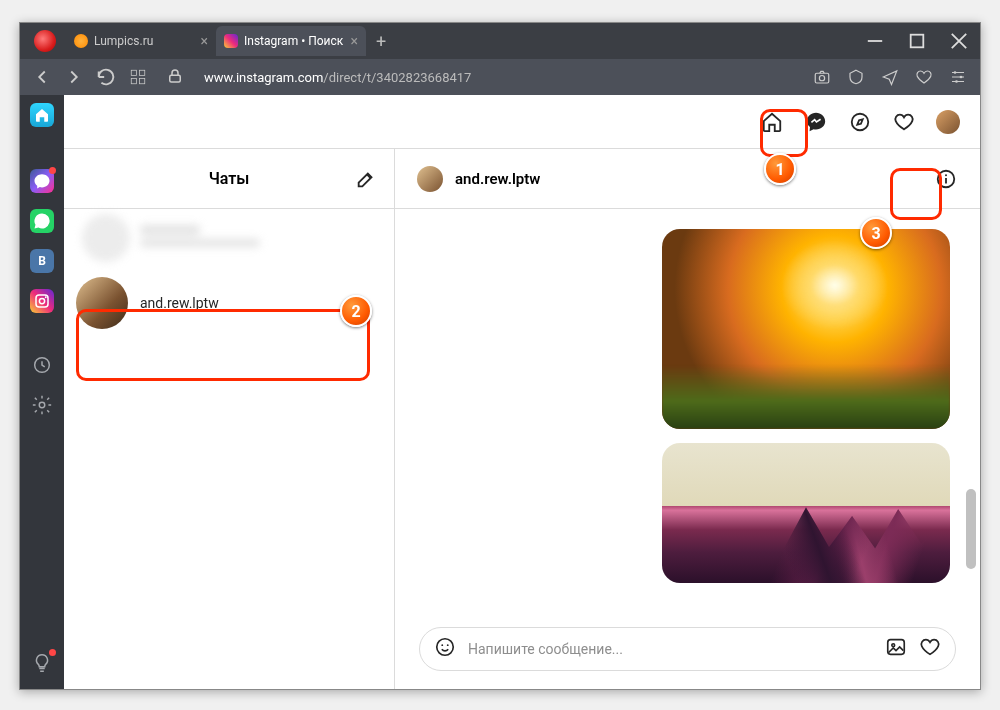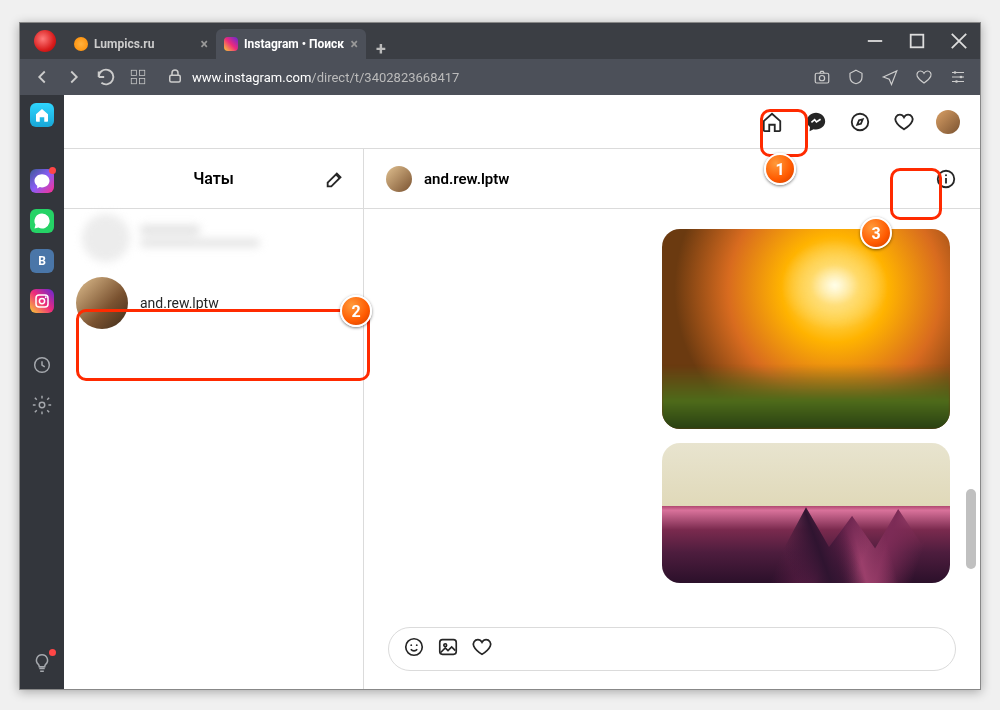--- a/index.html
+++ b/index.html
@@ -2,34 +2,34 @@
 <html><head>
 <meta charset="utf-8">
 <style>
 * { box-sizing: border-box; margin: 0; padding: 0; }
 body { font-family: -apple-system, BlinkMacSystemFont, "Segoe UI", Roboto, Helvetica, Arial, sans-serif; background: #f0f0f0; width: 1000px; height: 710px; overflow: hidden; }
 
 .window { width: 962px; height: 668px; margin: 22px auto 0; background: #fff; border: 1px solid #888; box-shadow: 0 2px 10px rgba(0,0,0,0.3); display: flex; flex-direction: column; position: relative; }
 
 .titlebar { height: 36px; background: #3b3e44; display: flex; align-items: center; }
 .opera-logo { width: 22px; height: 22px; border-radius: 50%; background: radial-gradient(circle at 40% 40%, #ff7a7a, #d91e1e 60%, #a00 100%); margin: 0 10px 0 14px; }
-.tabs { display: flex; align-items:flex-end; height: 100%; font-weight: bold; }
+.tabs { display: flex; align-items:center; height: 100%; }
 .tab { height: 30px; display: flex; align-items: center; padding: 0 8px; gap: 6px; color: #ccc; font-size: 12px; position: relative; min-width: 150px; }
 .tab.active { background: #4c5059; border-radius: 6px 6px 0 0; color: #fff; }
 .tab-favicon { width: 14px; height: 14px; border-radius: 3px; }
 .fav-lump { background: radial-gradient(circle at 50% 50%, #ffb23e, #ff8a00); border-radius:50%; }
 .fav-insta { background: linear-gradient(45deg,#f9ce34,#ee2a7b,#6228d7); border-radius:4px; }
 .tab-close { margin-left: auto; color:#999; font-size:14px; cursor:pointer; }
 .newtab { color:#bbb; font-size:18px; padding:0 10px; cursor:pointer; }
 .window-controls { margin-left:auto; display:flex; }
 .wc { width:42px; height:36px; display:flex; align-items:center; justify-content:center; color:#ddd; }
 
 .addressbar { height: 36px; background: #4c5059; display:flex; align-items:center; padding:0 8px; gap:4px; }
 .nav-btn { width:28px; height:28px; display:flex; align-items:center; justify-content:center; color:#ccc; border-radius:4px; }
-.url-area { flex:1; display:flex; align-items:center; gap:8px; padding-left:10px; color:#bbb; font-size:13px; }
+.url-area { flex:1; display:flex; align-items:center; gap:20px; padding-left:10px; color:#bbb; font-size:13px; }
 .lock { color:#ccc; }
 .url-host { color:#fff; }
 .right-icons { display:flex; gap:6px; }
 
 .body-area { flex:1; display:flex; overflow:hidden; }
 
 .opera-sidebar { width:44px; background:#33363c; display:flex; flex-direction:column; align-items:center; padding-top:8px; gap:16px; }
 .osb-item { width:24px; height:24px; border-radius:6px; display:flex; align-items:center; justify-content:center; font-size:14px; color:#fff; position:relative; }
 .dot-badge { width:7px; height:7px; background:#ff4646; border-radius:50%; position:absolute; top:-2px; right:-2px; }
 .osb-tab { background: linear-gradient(180deg,#2fd6ff,#18a6d6); }
@@ -42,21 +42,21 @@
 .content { flex:1; background:#fff; display:flex; flex-direction:column; position:relative; }
 
 .ig-header { height:54px; border-bottom:1px solid #dbdbdb; display:flex; align-items:center; padding:0 20px; gap:160px; }
 .ig-logo { font-family: "Brush Script MT","Segoe Script",cursive; font-size:28px; font-weight:400; }
 .ig-search { width:215px; height:28px; background:#fafafa; border:1px solid #dbdbdb; border-radius:4px; display:flex; align-items:center; justify-content:center; color:#8e8e8e; font-size:13px; gap:4px; }
 .ig-nav { margin-left:auto; display:flex; align-items:center; gap:20px; }
 .ig-nav-icon { width:24px; height:24px; color:#262626; cursor:pointer; display:flex; align-items:center; justify-content:center; }
 .avatar-sm { width:24px; height:24px; border-radius:50%; background:linear-gradient(135deg,#d9a066,#7a5230); }
 
 .ig-main { flex:1; display:flex; overflow:hidden; }
-.ig-left { width:300px; border-right:1px solid #dbdbdb; display:flex; flex-direction:column; }
+.ig-left { width:331px; border-right:1px solid #dbdbdb; display:flex; flex-direction:column; }
 .ig-left-head { height:60px; border-bottom:1px solid #dbdbdb; display:flex; align-items:center; justify-content:center; position:relative; }
 .ig-left-title { font-weight:600; font-size:16px; }
 .compose { position:absolute; right:16px; }
 .blur-row { height:58px; display:flex; align-items:center; padding:0 18px; gap:10px; filter:blur(4px); opacity:0.55; }
 .blur-av { width:48px; height:48px; border-radius:50%; background:#ddd; }
 .blur-txt { flex:1; }
 .blur-line { height:10px; background:#ccc; border-radius:4px; margin-bottom:4px; }
 
 .chat-item { height:72px; display:flex; align-items:center; padding:0 12px; gap:12px; cursor:pointer; }
 .chat-av { width:52px; height:52px; border-radius:50%; background:linear-gradient(135deg,#e0c090 0%,#7a5230 60%,#3d2b1a 100%); flex-shrink:0; }
@@ -325,20 +325,21 @@
             <div class="msg-img img2"></div>
           </div>
           <div class="chat-input-row">
             <div class="chat-input">
               <span><svg viewBox="0 0 24 24">
                     <circle cx="12" cy="12" r="9" fill="none" stroke="#262626" stroke-width="1.8"></circle>
                     <circle cx="9" cy="10" r="1" fill="#262626"></circle>
                     <circle cx="15" cy="10" r="1" fill="#262626"></circle>
                     <path d="M8.5 14.5c1 1.2 2.2 1.8 3.5 1.8s2.5-.6 3.5-1.8" fill="none" stroke="#262626" stroke-width="1.8"></path>
                   </svg></span>
+              <span class="chat-input-placeholder">Напишите сообщение...</span>
               <span><svg viewBox="0 0 24 24">
                     <rect x="3" y="4" width="18" height="16" rx="3" fill="none" stroke="#262626" stroke-width="1.8"></rect>
                     <circle cx="9" cy="10" r="1.5" fill="none" stroke="#262626" stroke-width="1.8"></circle>
                     <path d="M4 18l5-5 3 3 4-4 4 4" fill="none" stroke="#262626" stroke-width="1.8"></path>
                   </svg></span>
               <span><svg viewBox="0 0 24 24">
                     <path d="M12 20s-7-4.5-9-9c-1.5-3.5 1-7 4.5-7 2 0 3.5 1.2 4.5 3 1-1.8 2.5-3 4.5-3 3.5 0 6 3.5 4.5 7-2 4.5-9 9-9 9z" fill="none" stroke="#262626" stroke-width="1.8"></path>
                   </svg></span>
             </div>
           </div>

